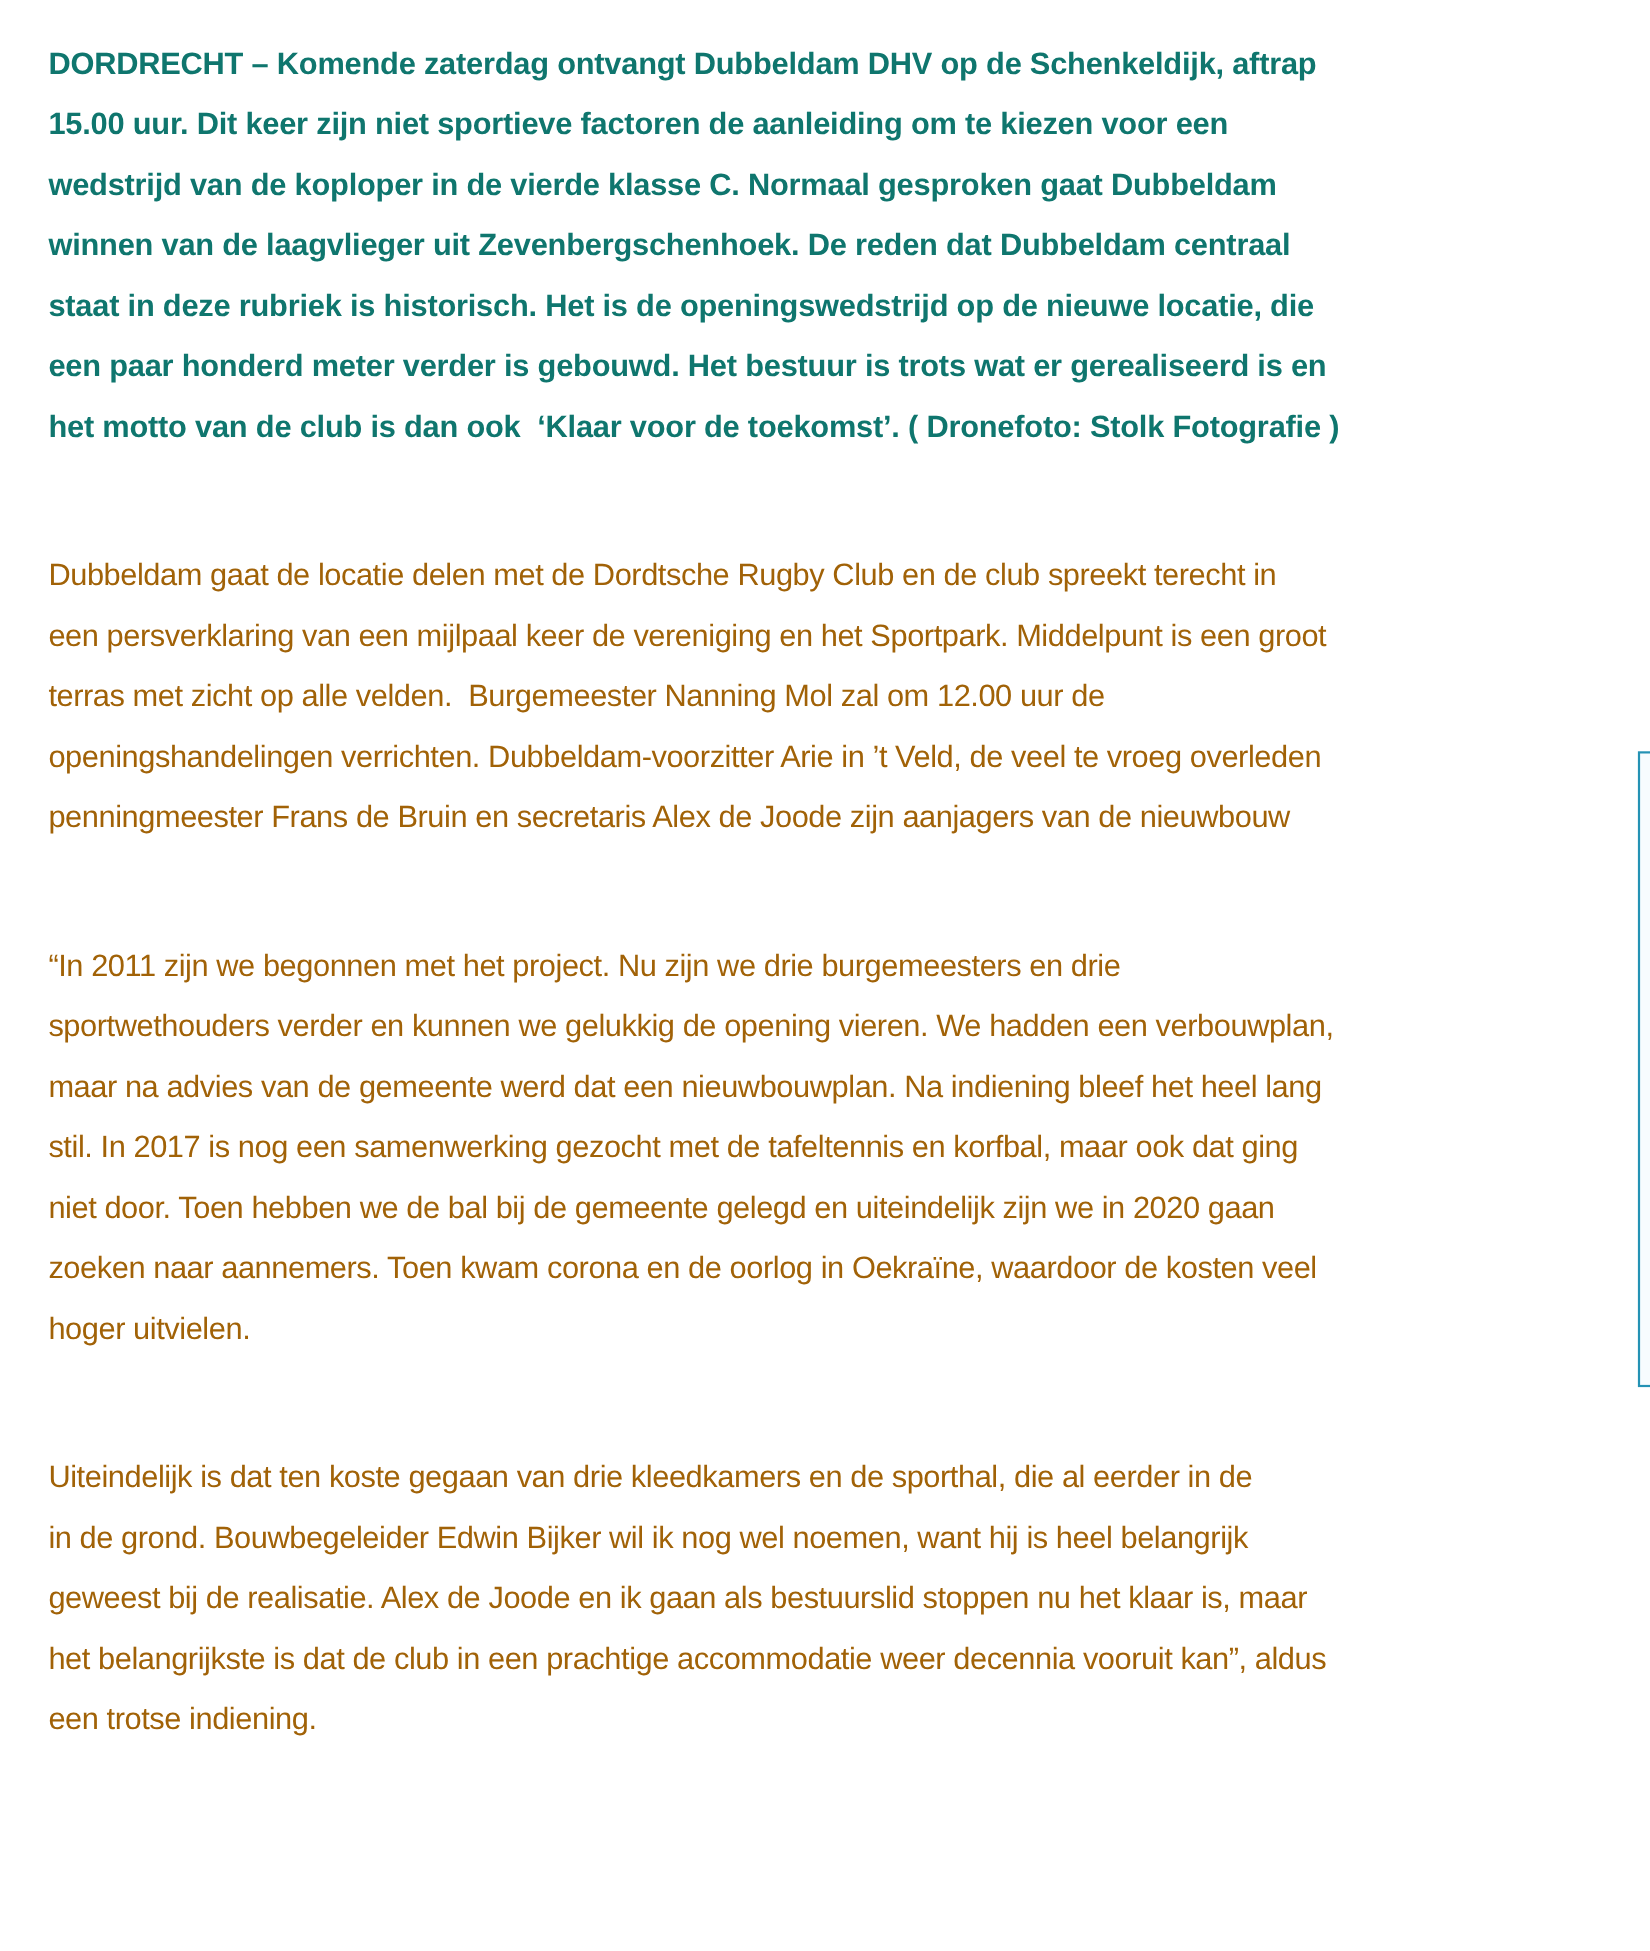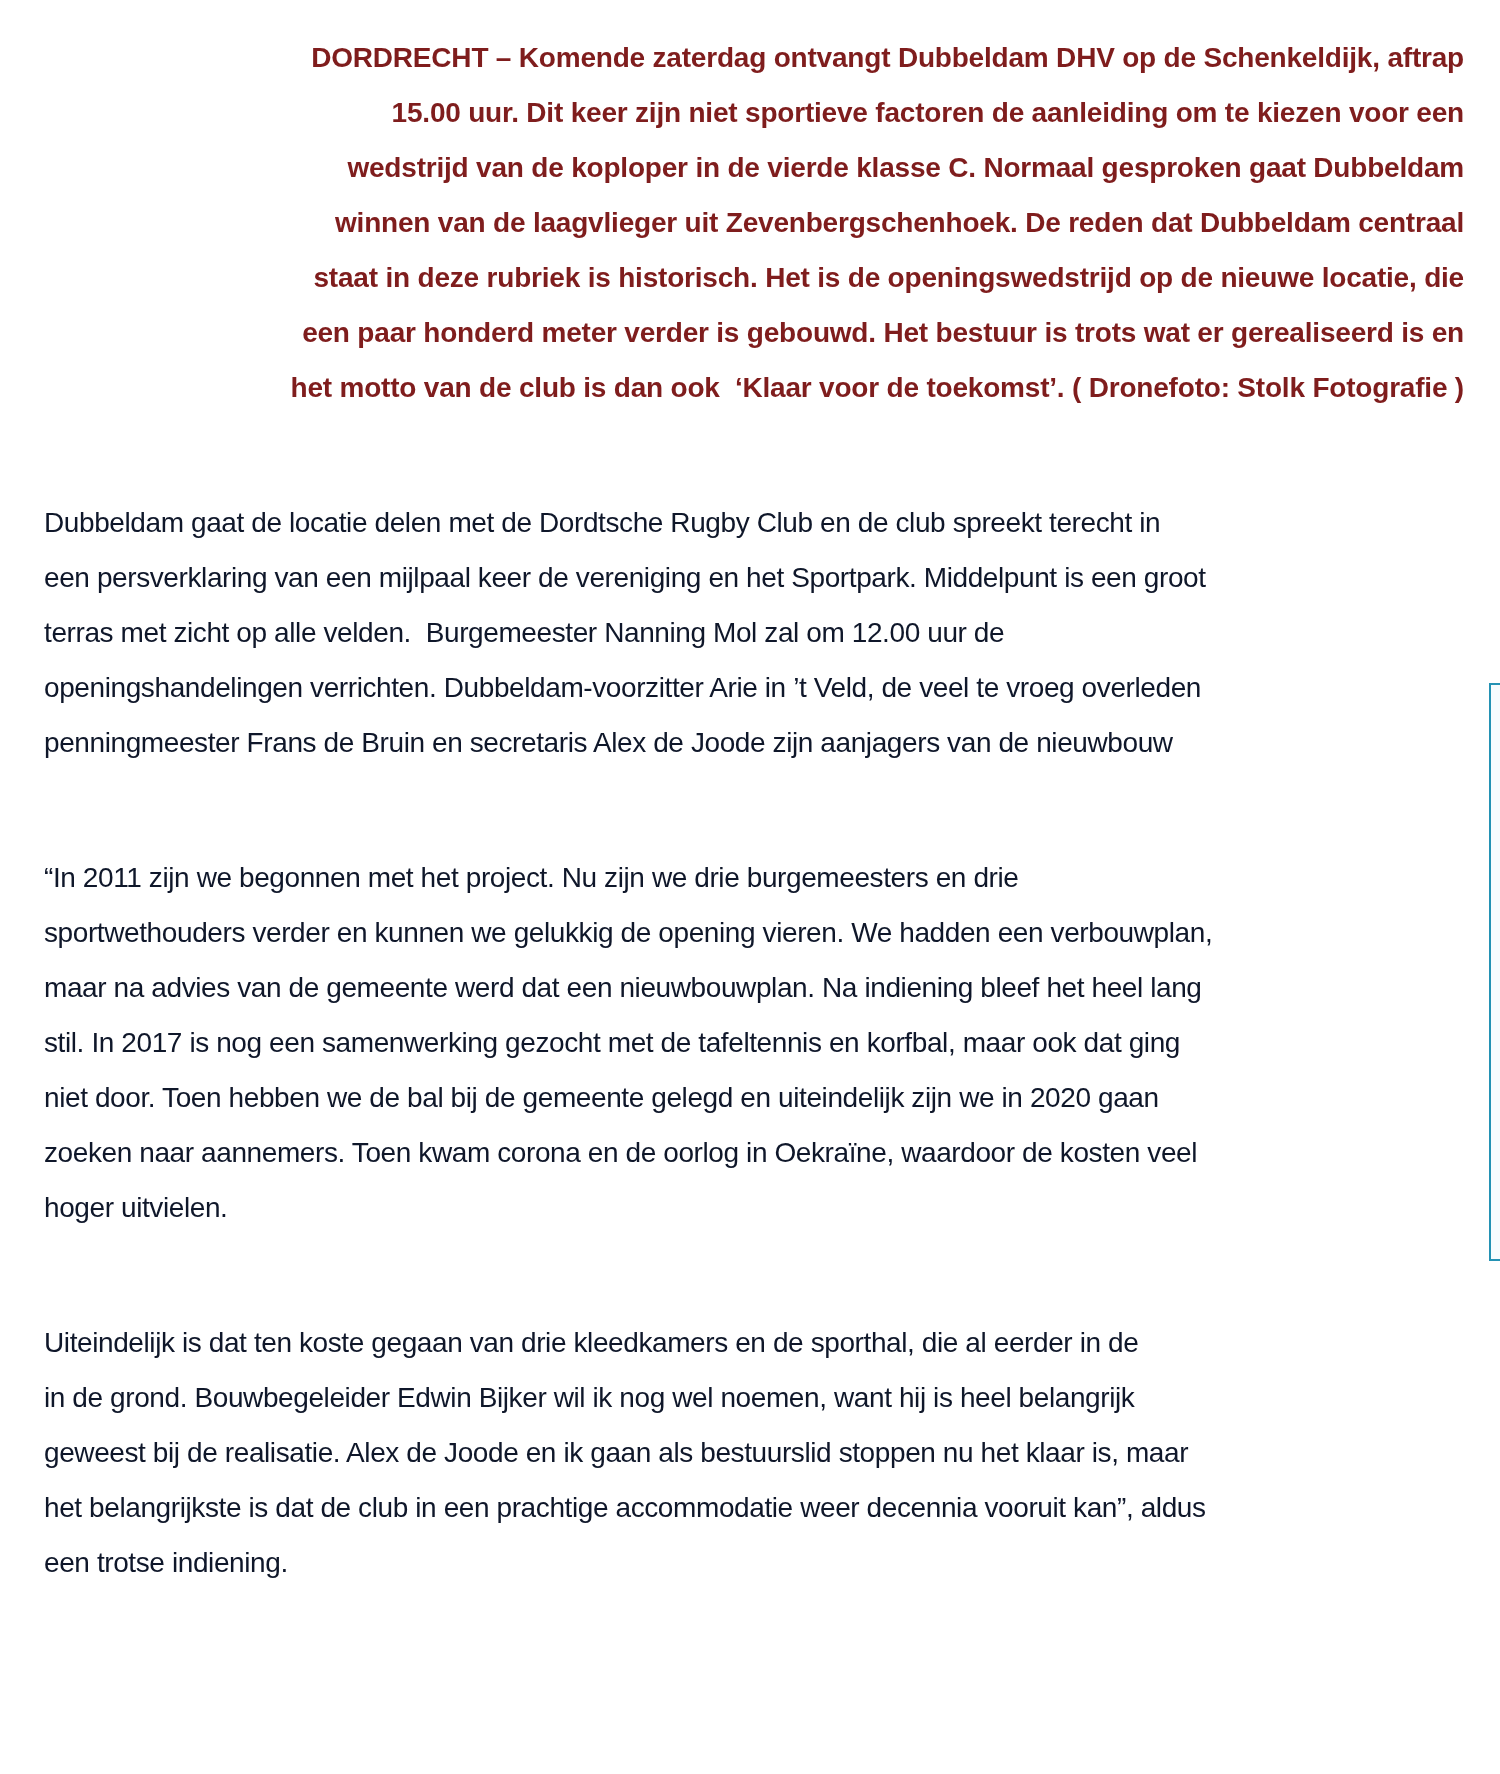--- a/index.html
+++ b/index.html
@@ -21,27 +21,26 @@
     width: 1420px;
   }
   .paragraph {
     margin: 0 0 80px 0;
   }
   .paragraph .line {
     white-space: pre;
     font-size: 28px;
     line-height: 55px;
     letter-spacing: -0.4px;
-    color: #0f172a;
+    color: #a16207;
   }
   .paragraph.lead .line {
     font-weight: bold;
-    color: #7f1d1d;
+    color: #0f766e;
     letter-spacing: -0.2px;
-    text-align: right;
   }
   
   .accent-box {
     position: absolute;
     left: 1489px;
     top: 683px;
     width: 60px;
     height: 578px;
     border: 2px solid #2492b4;
     background: #f7fcfe;

